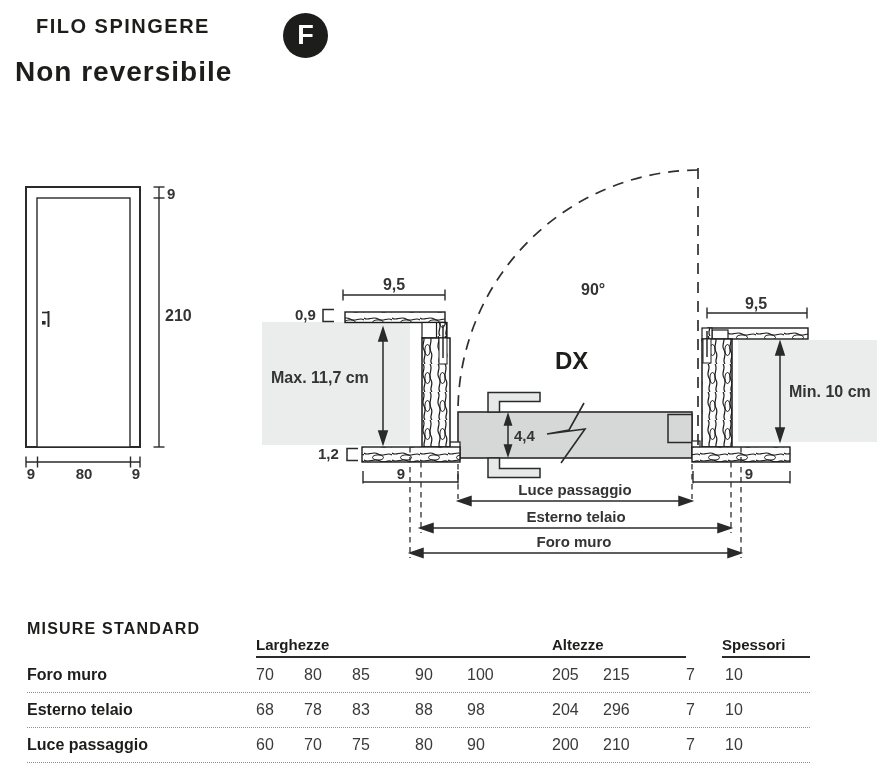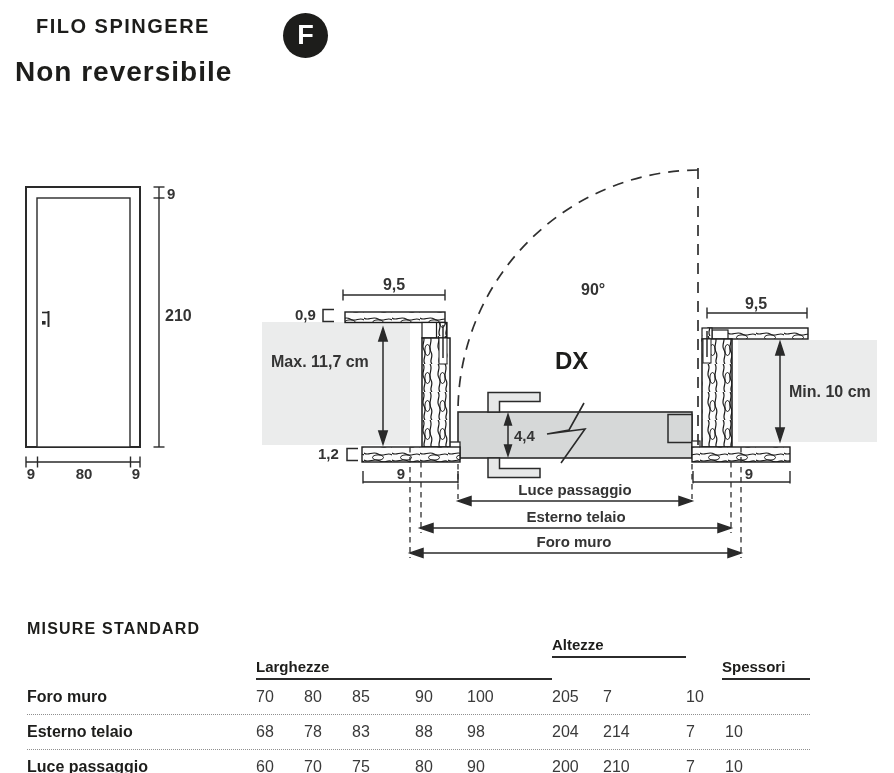--- a/index.html
+++ b/index.html
@@ -167,63 +167,64 @@
 </svg>
 
 <div class="dim" style="left:167px;top:186px;">9</div>
 <div class="dim big" style="left:165px;top:308px;">210</div>
 <div class="dim c" style="left:31px;top:466px;">9</div>
 <div class="dim c" style="left:84px;top:466px;">80</div>
 <div class="dim c" style="left:136px;top:466px;">9</div>
 
 <div class="dim big c" style="left:394px;top:277px;">9,5</div>
 <div class="dim" style="left:295px;top:307px;">0,9</div>
-<div class="dim big" style="left:271px;top:354px;">Max. 11,7 cm</div>
+<div class="dim big" style="left:271px;top:370px;">Max. 11,7 cm</div>
 <div class="dim" style="left:318px;top:446px;">1,2</div>
 <div class="dim c" style="left:401px;top:466px;">9</div>
 <div class="dim" style="left:514px;top:428px;">4,4</div>
 <div class="dim big" style="left:581px;top:282px;">90°</div>
 <div class="hand-label" style="left:555px;top:349px;">DX</div>
 <div class="dim big c" style="left:756px;top:296px;">9,5</div>
 <div class="dim big" style="left:789px;top:384px;">Min. 10 cm</div>
 <div class="dim c" style="left:749px;top:466px;">9</div>
 <div class="dim c" style="left:575px;top:482px;">Luce passaggio</div>
 <div class="dim c" style="left:576px;top:509px;">Esterno telaio</div>
 <div class="dim c" style="left:574px;top:534px;">Foro muro</div>
 
 <div class="tbl-title">MISURE STANDARD</div>
 <div class="tbl">
   <div class="grid tbl-header">
     <div class="cell lbl"></div>
+    <div class="cell g-larg">Larghezze</div>
     <div class="cell g-alt">Altezze</div>
-    <div class="cell g-larg">Larghezze</div>
     <div class="cell g-spe">Spessori</div>
   </div>
 
   <div class="grid tbl-row">
     <div class="cell rowlbl">Foro muro</div>
     <div class="cell">70</div>
     <div class="cell">80</div>
     <div class="cell">85</div>
     <div class="cell">90</div>
     <div class="cell">100</div>
     <div class="cell">205</div>
+    <div class="cell">215</div>
     <div class="cell">7</div>
     <div class="cell">10</div>
   </div>
 
   <div class="grid tbl-row">
     <div class="cell rowlbl">Esterno telaio</div>
     <div class="cell">68</div>
     <div class="cell">78</div>
     <div class="cell">83</div>
     <div class="cell">88</div>
     <div class="cell">98</div>
     <div class="cell">204</div>
-    <div class="cell">214</div>
+    <div class="cell">296</div>
     <div class="cell">7</div>
     <div class="cell">10</div>
   </div>
 
   <div class="grid tbl-row">
     <div class="cell rowlbl">Luce passaggio</div>
     <div class="cell">60</div>
     <div class="cell">70</div>
     <div class="cell">75</div>
     <div class="cell">80</div>

